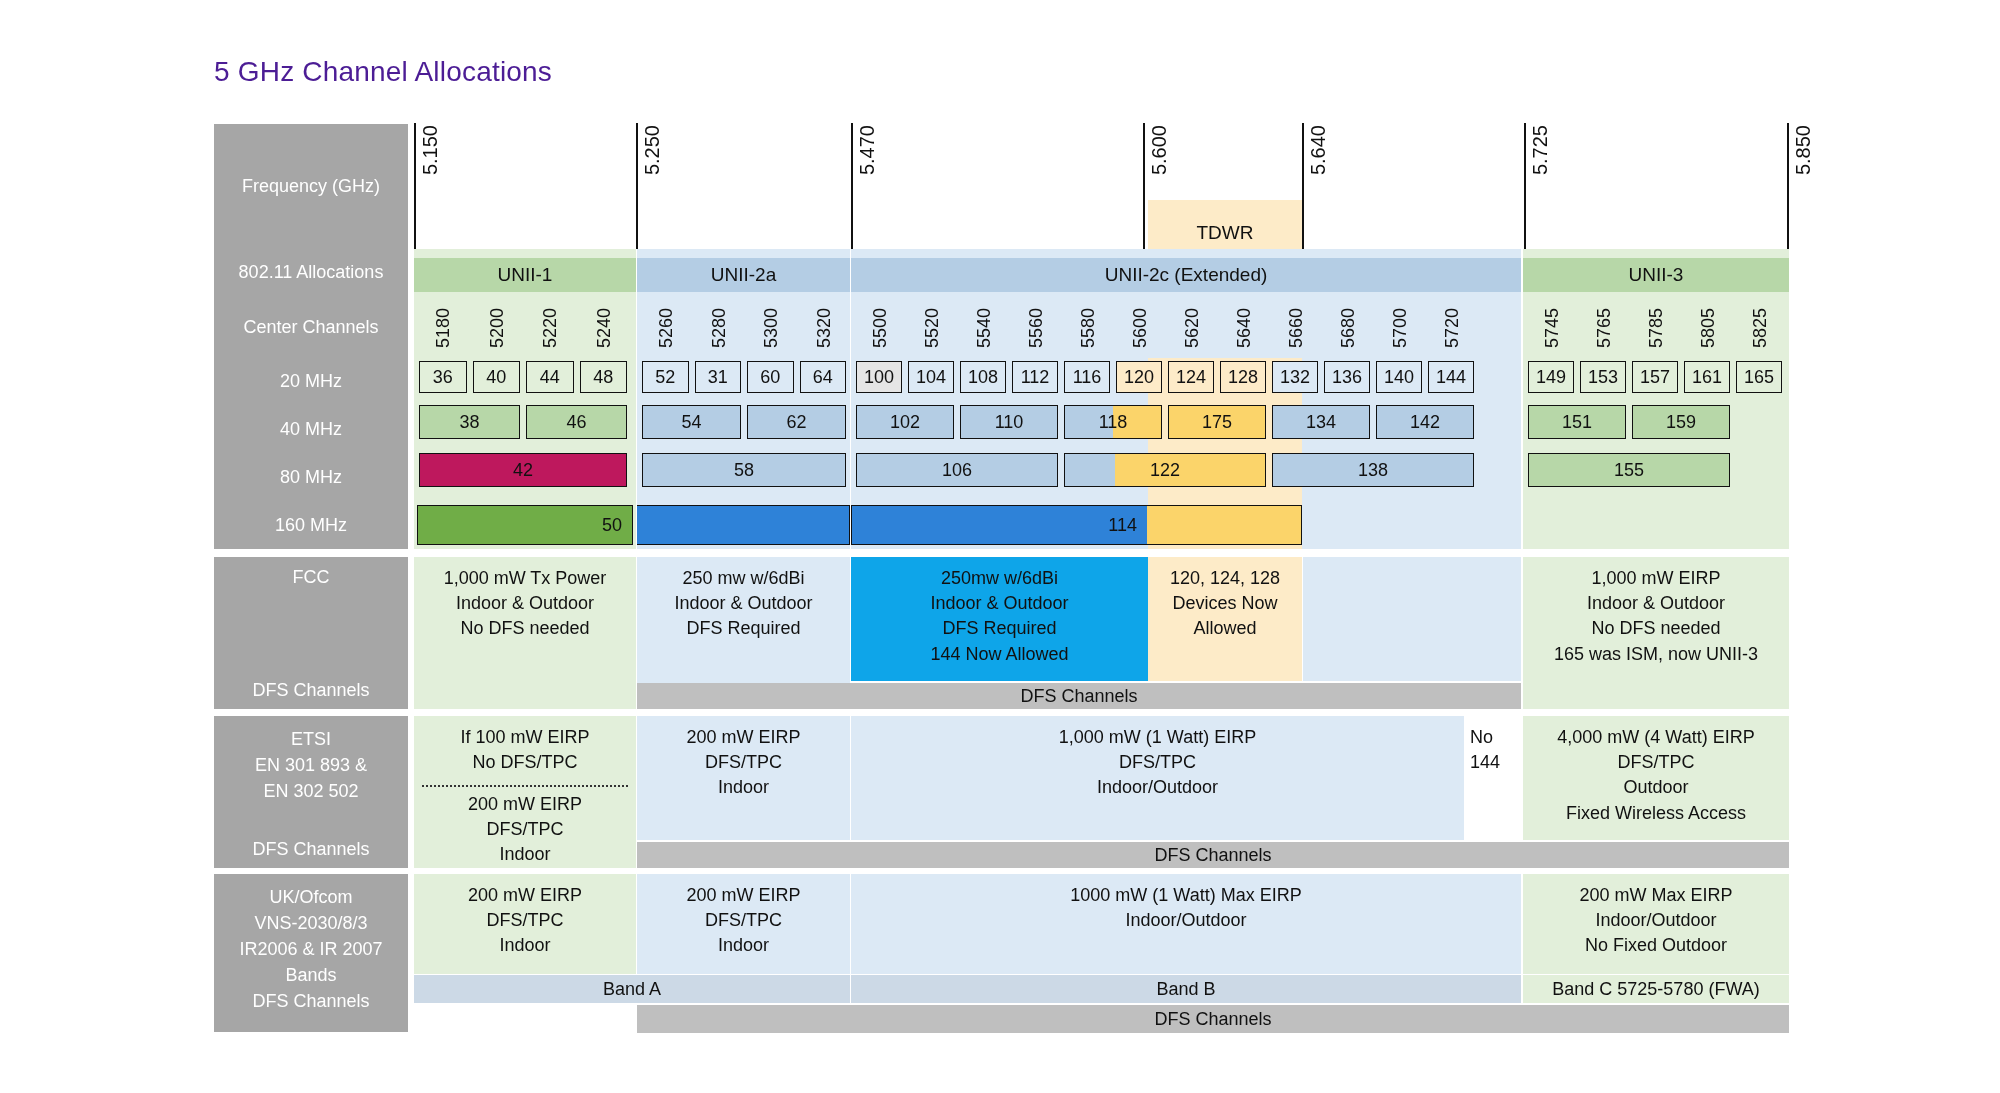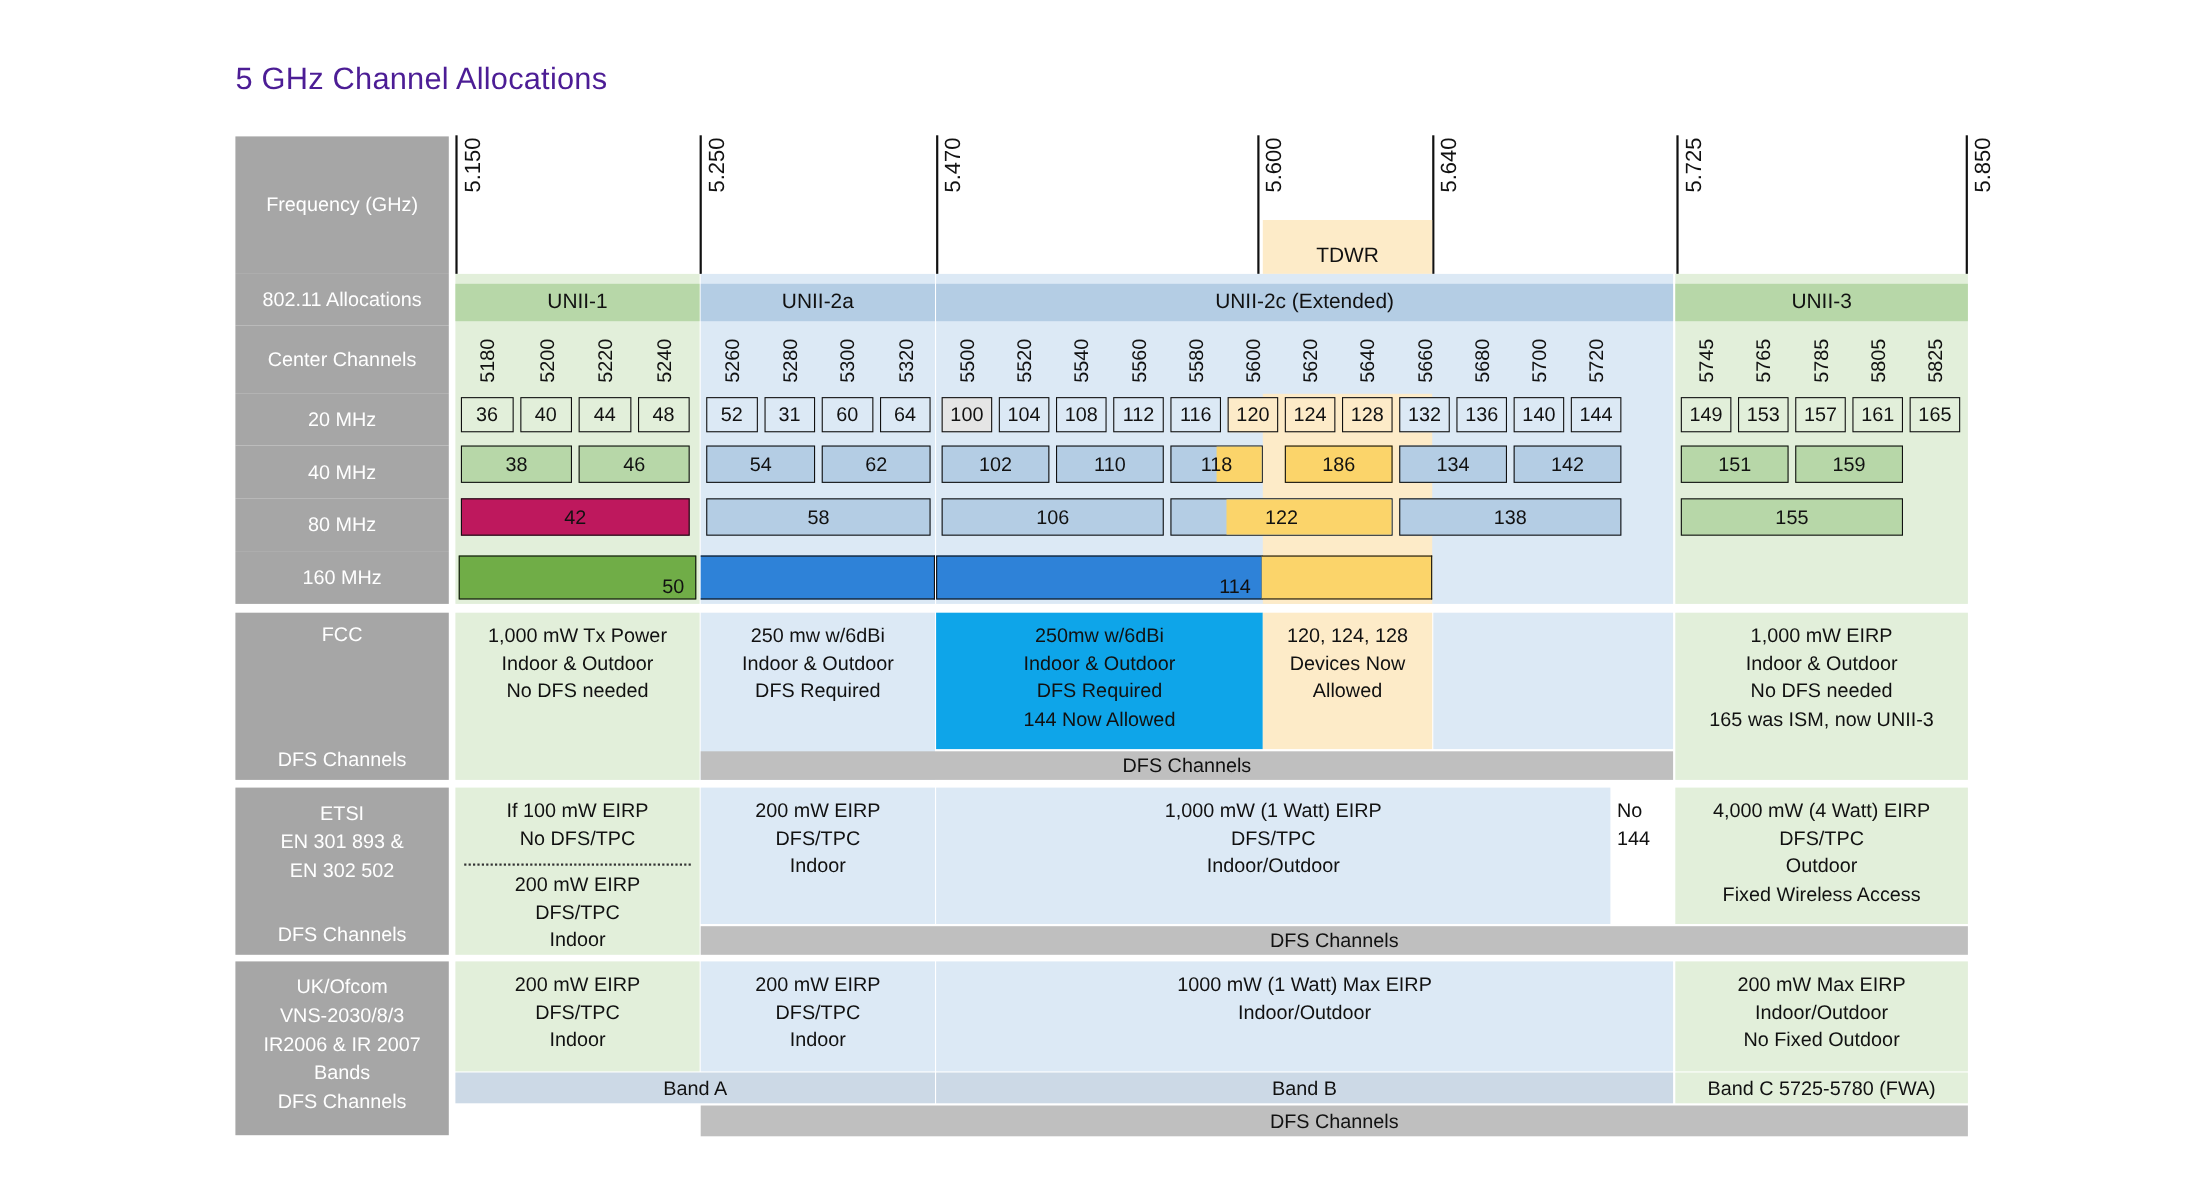--- a/index.html
+++ b/index.html
@@ -24,21 +24,21 @@
   .ticktxt{writing-mode:vertical-rl;transform:rotate(180deg);font-size:20px;color:#111;margin-left:3px;margin-top:2px;white-space:nowrap;}
   .bandttl{display:flex;align-items:center;justify-content:center;font-size:19px;color:#111;}
 
   
   .cf{writing-mode:vertical-rl;transform:rotate(180deg);font-size:18px;color:#111;display:flex;align-items:center;justify-content:center;white-space:nowrap;}
 
   
   .chbox{border:1.6px solid #111;display:flex;align-items:center;justify-content:center;font-size:18px;color:#111;}
   .ch40{border:1.6px solid #111;display:flex;align-items:center;justify-content:center;font-size:18px;color:#111;}
   .ch80{border:1.6px solid #111;display:flex;align-items:center;justify-content:center;font-size:18px;color:#111;}
-  .ch160{border:1.8px solid #111;display:flex;align-items:flex-end;justify-content:flex-end;font-size:18px;color:#111;padding-right:10px;overflow:hidden;}
+  .ch160{border:1.8px solid #111;display:flex;align-items:center;justify-content:flex-end;font-size:18px;color:#111;padding-right:10px;overflow:hidden;}
 
   
   .reg{display:flex;flex-direction:column;align-items:center;font-size:18px;color:#111;text-align:center;padding-top:9px;}
   .reg div{line-height:1.40;}
   .dfsbar{background:#bfbfbf;display:flex;align-items:center;justify-content:center;font-size:18px;color:#111;}
   .bandbar{display:flex;align-items:center;justify-content:center;font-size:18px;color:#111;}
 
   .tdwr{display:flex;align-items:flex-end;justify-content:center;font-size:19px;color:#111;padding-bottom:5px;}
 </style>
 </head>
@@ -300,25 +300,25 @@
     <div class="abs chbox" style="left:1580px;top:361px;width:46px;height:32px;background:#e2efda;">153</div>
     <div class="abs chbox" style="left:1632px;top:361px;width:46px;height:32px;background:#e2efda;">157</div>
     <div class="abs chbox" style="left:1684px;top:361px;width:46px;height:32px;background:#e2efda;">161</div>
     <div class="abs chbox" style="left:1736px;top:361px;width:46px;height:32px;background:#e2efda;">165</div>
     <div class="abs ch40" style="left:419px;top:405px;width:101px;height:34px;background:#b7d7a8;">38</div>
     <div class="abs ch40" style="left:526px;top:405px;width:101px;height:34px;background:#b7d7a8;">46</div>
     <div class="abs ch40" style="left:642px;top:405px;width:99px;height:34px;background:#b4cde4;">54</div>
     <div class="abs ch40" style="left:747px;top:405px;width:99px;height:34px;background:#b4cde4;">62</div>
     <div class="abs ch40" style="left:856px;top:405px;width:98px;height:34px;background:#b4cde4;">102</div>
     <div class="abs ch40" style="left:960px;top:405px;width:98px;height:34px;background:#b4cde4;">110</div>
-    <div class="abs ch40" style="left: 1064px; top: 405px; width: 84px; height: 34px; background: rgb(180, 205, 228); position: absolute;">
+    <div class="abs ch40" style="left: 1064px; top: 405px; width: 98px; height: 34px; background: rgb(180, 205, 228); position: absolute;">
       <div class="abs" style="left:50%;top:0;right:0;bottom:0;background:#fbd46a;"></div>
       <span style="position:relative;z-index:2;">118</span>
     </div>
-    <div class="abs ch40" style="left:1168px;top:405px;width:98px;height:34px;background:#fbd46a;">186</div>
+    <div class="abs ch40" style="left:1168px;top:405px;width:98px;height:34px;background:#fbd46a;">175</div>
     <div class="abs ch40" style="left:1272px;top:405px;width:98px;height:34px;background:#b4cde4;">134</div>
     <div class="abs ch40" style="left:1376px;top:405px;width:98px;height:34px;background:#b4cde4;">142</div>
     <div class="abs ch40" style="left:1528px;top:405px;width:98px;height:34px;background:#b7d7a8;">151</div>
     <div class="abs ch40" style="left:1632px;top:405px;width:98px;height:34px;background:#b7d7a8;">159</div>
     <div class="abs ch80" style="left:419px;top:453px;width:208px;height:34px;background:#be185d;">
       <span style="position:relative;z-index:2;">42</span>
     </div>
     <div class="abs ch80" style="left:642px;top:453px;width:204px;height:34px;background:#b4cde4;">
       <span style="position:relative;z-index:2;">58</span>
     </div>

